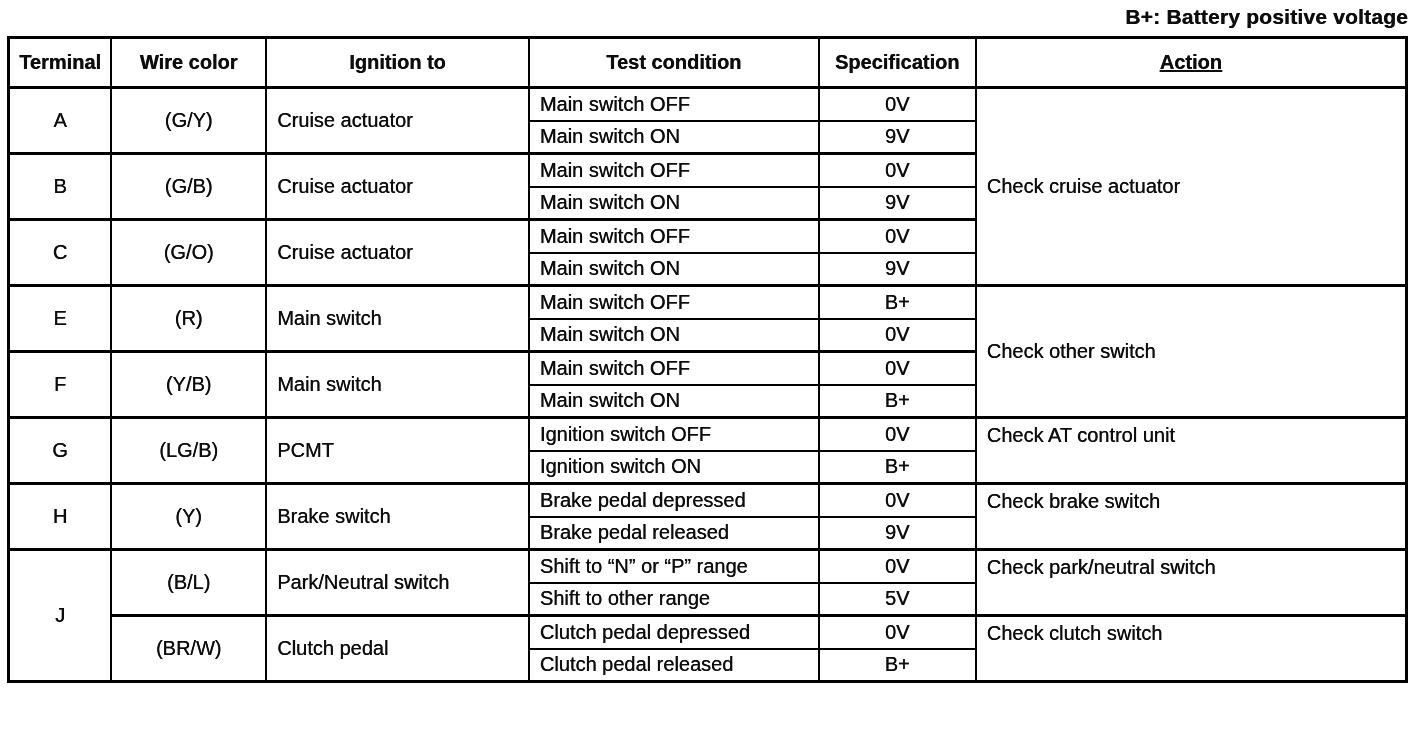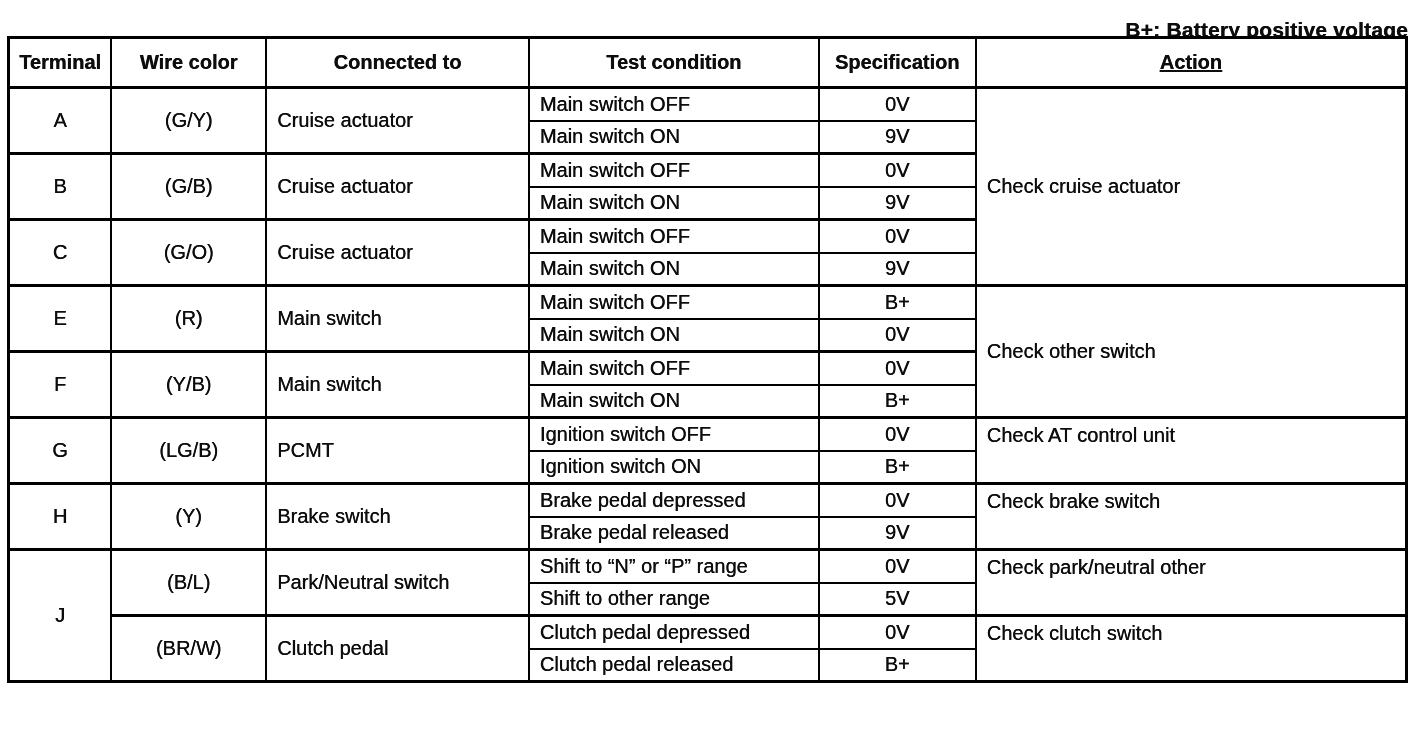--- a/index.html
+++ b/index.html
@@ -7,21 +7,21 @@
   body {
     width: 1424px; height: 742px;
     background: #ffffff;
     font-family: "Liberation Sans", sans-serif;
     color: #0d0d0d;
     position: relative;
     overflow: hidden;
   }
   .note {
     position: absolute;
-    top: 18px; right: 16px;
+    top: 5px; right: 16px;
     font-size: 21px;
     font-weight: bold;
     letter-spacing: 0.2px;
     text-shadow: 0.35px 0 0 currentColor;
   }
   table.spec-table {
     position: absolute;
     left: 7px; top: 36px;
     width: 1401px;
     border-collapse: collapse;
@@ -64,21 +64,21 @@
 </head>
 <body>
 
 <div class="note">B+: Battery positive voltage</div>
 
 <table class="spec-table">
   <thead>
     <tr id="header-row">
         <th class="col-0">Terminal</th>
         <th class="col-1">Wire color</th>
-        <th class="col-2">Connected to</th>
+        <th class="col-2">Ignition to</th>
         <th class="col-3">Test condition</th>
         <th class="col-4">Specification</th>
         <th class="col-5">Action</th>
       </tr>
   </thead>
   <tbody id="table-body">
       <tr class="group-start">
         <td class="c-terminal" rowspan="2">A</td>
         <td class="c-wire" rowspan="2">(G/Y)</td>
         <td class="c-connected" rowspan="2">Cruise actuator</td>
@@ -158,21 +158,21 @@
       <tr>
         <td class="c-test">Brake pedal released</td>
         <td class="c-spec">9V</td>
       </tr>
       <tr class="group-start">
         <td class="c-terminal" rowspan="4">J</td>
         <td class="c-wire" rowspan="2">(B/L)</td>
         <td class="c-connected" rowspan="2">Park/Neutral switch</td>
         <td class="c-test">Shift to “N” or “P” range</td>
         <td class="c-spec">0V</td>
-        <td class="c-action v-top" rowspan="2">Check park/neutral other</td>
+        <td class="c-action v-top" rowspan="2">Check park/neutral switch</td>
       </tr>
       <tr>
         <td class="c-test">Shift to other range</td>
         <td class="c-spec">5V</td>
       </tr>
       <tr class="entry-start">
         <td class="c-wire" rowspan="2">(BR/W)</td>
         <td class="c-connected" rowspan="2">Clutch pedal</td>
         <td class="c-test">Clutch pedal depressed</td>
         <td class="c-spec">0V</td>

